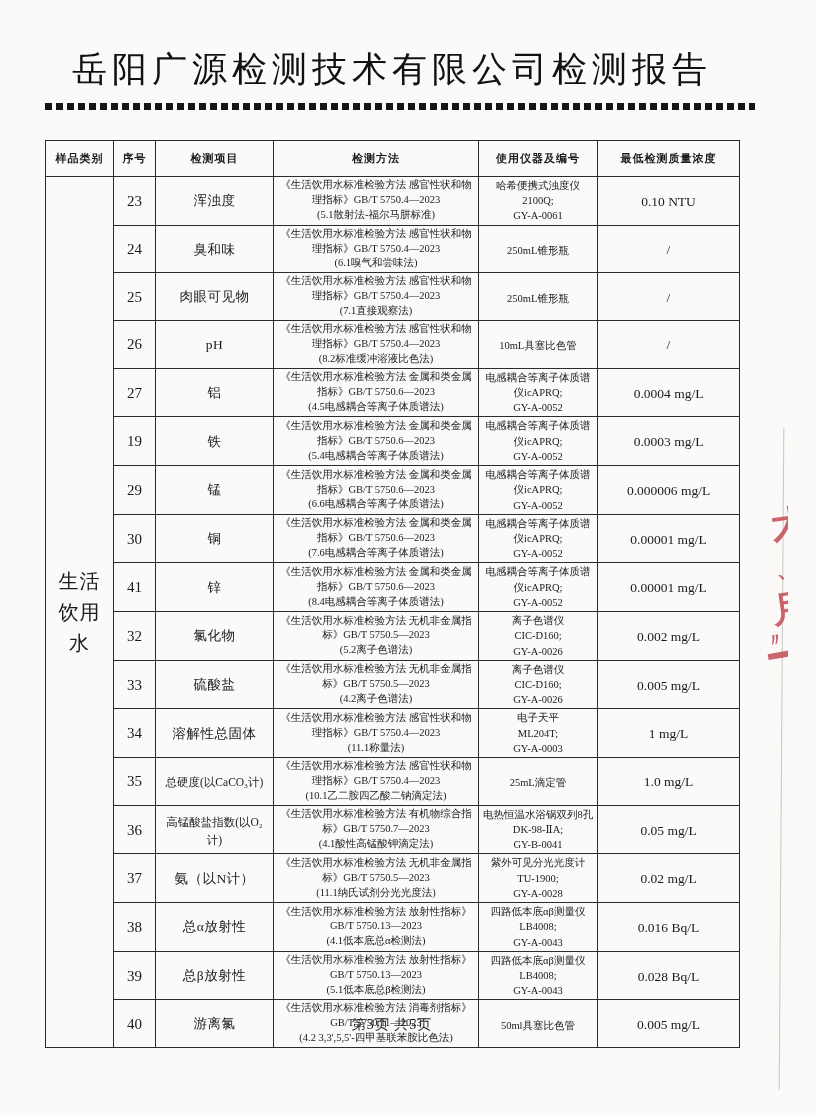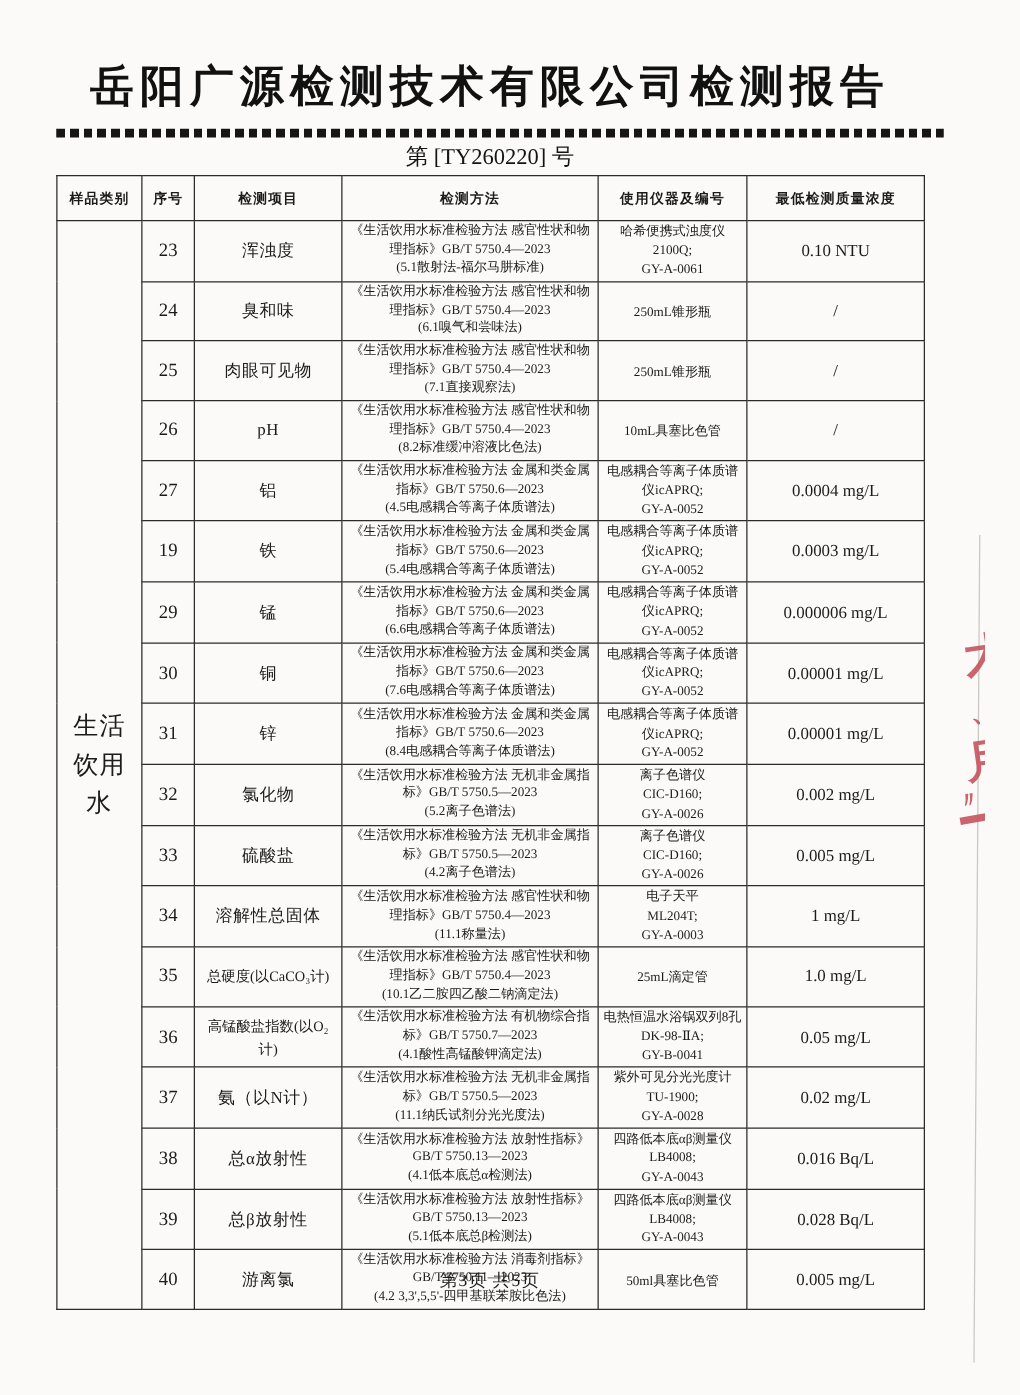--- a/index.html
+++ b/index.html
@@ -1,19 +1,19 @@
 <!DOCTYPE html>
 <html><head>
 <meta charset="utf-8">
 <style>
   html,body{margin:0;padding:0;}
   body{background:#e8e8e8;font-family:"Liberation Serif","DejaVu Serif",serif;}
   .page{position:relative;width:816px;height:1116px;background:#fbfaf8;overflow:hidden;color:#1b1b1b;}
   .title{position:absolute;top:46px;left:0;width:784px;margin:0;text-align:center;
-         font-size:35px;font-weight:bold;letter-spacing:5px;color:#111;
+         font-size:35px;font-weight:normal;letter-spacing:5px;color:#111;
          font-family:"Liberation Serif","DejaVu Serif",serif;}
   .dotted{position:absolute;top:103px;left:45px;width:710px;height:7px;
           background:repeating-linear-gradient(90deg,#161616 0 7px,transparent 7px 11px);}
   .docno{position:absolute;top:113px;left:0;width:784px;text-align:center;font-size:18px;color:#141414;}
   table.report{position:absolute;left:45px;top:140px;width:694px;border-collapse:collapse;table-layout:fixed;}
   table.report th,table.report td{border:1.6px solid #2b2b2b;text-align:center;vertical-align:middle;
           padding:1px 3px;overflow:hidden;}
   thead tr{height:36px;}
   tbody tr{height:46px;}
   th{font-size:11px;font-weight:600;letter-spacing:1px;}
@@ -36,21 +36,20 @@
   .stamp .f3{left:6px;top:136px;font-size:18px;}
   .stamp .bar{position:absolute;left:8px;top:160px;width:24px;height:6px;background:#c4515a;transform:rotate(-10deg);}
 </style>
 </head>
 <body>
 
 <div class="page">
 
   <h1 class="title">岳阳广源检测技术有限公司检测报告</h1>
   <div class="dotted"></div>
-  <div class="docno">第 [TY260220] 号</div>
 
   <table class="report">
     <colgroup>
       <col style="width:68px">
         <col style="width:42px">
         <col style="width:118px">
       <col style="width:205px">
         <col style="width:119px">
         <col style="width:142px">
     </colgroup>
@@ -130,21 +129,21 @@
       <tr>
         <td><span class="no-text">30</span></td>
         <td><span class="item-text">铜</span></td>
         <td><span class="method-text">《生活饮用水标准检验方法 金属和类金属指标》GB/T 5750.6—2023
 (7.6电感耦合等离子体质谱法)</span></td>
         <td><span class="inst-text">电感耦合等离子体质谱仪icAPRQ;
 GY-A-0052</span></td>
         <td><span class="limit-text">0.00001 mg/L</span></td>
       </tr>
       <tr>
-        <td><span class="no-text">31</span></td>
+        <td><span class="no-text">41</span></td>
         <td><span class="item-text">锌</span></td>
         <td><span class="method-text">《生活饮用水标准检验方法 金属和类金属指标》GB/T 5750.6—2023
 (8.4电感耦合等离子体质谱法)</span></td>
         <td><span class="inst-text">电感耦合等离子体质谱仪icAPRQ;
 GY-A-0052</span></td>
         <td><span class="limit-text">0.00001 mg/L</span></td>
       </tr>
       <tr>
         <td><span class="no-text">32</span></td>
         <td><span class="item-text">氯化物</span></td>

